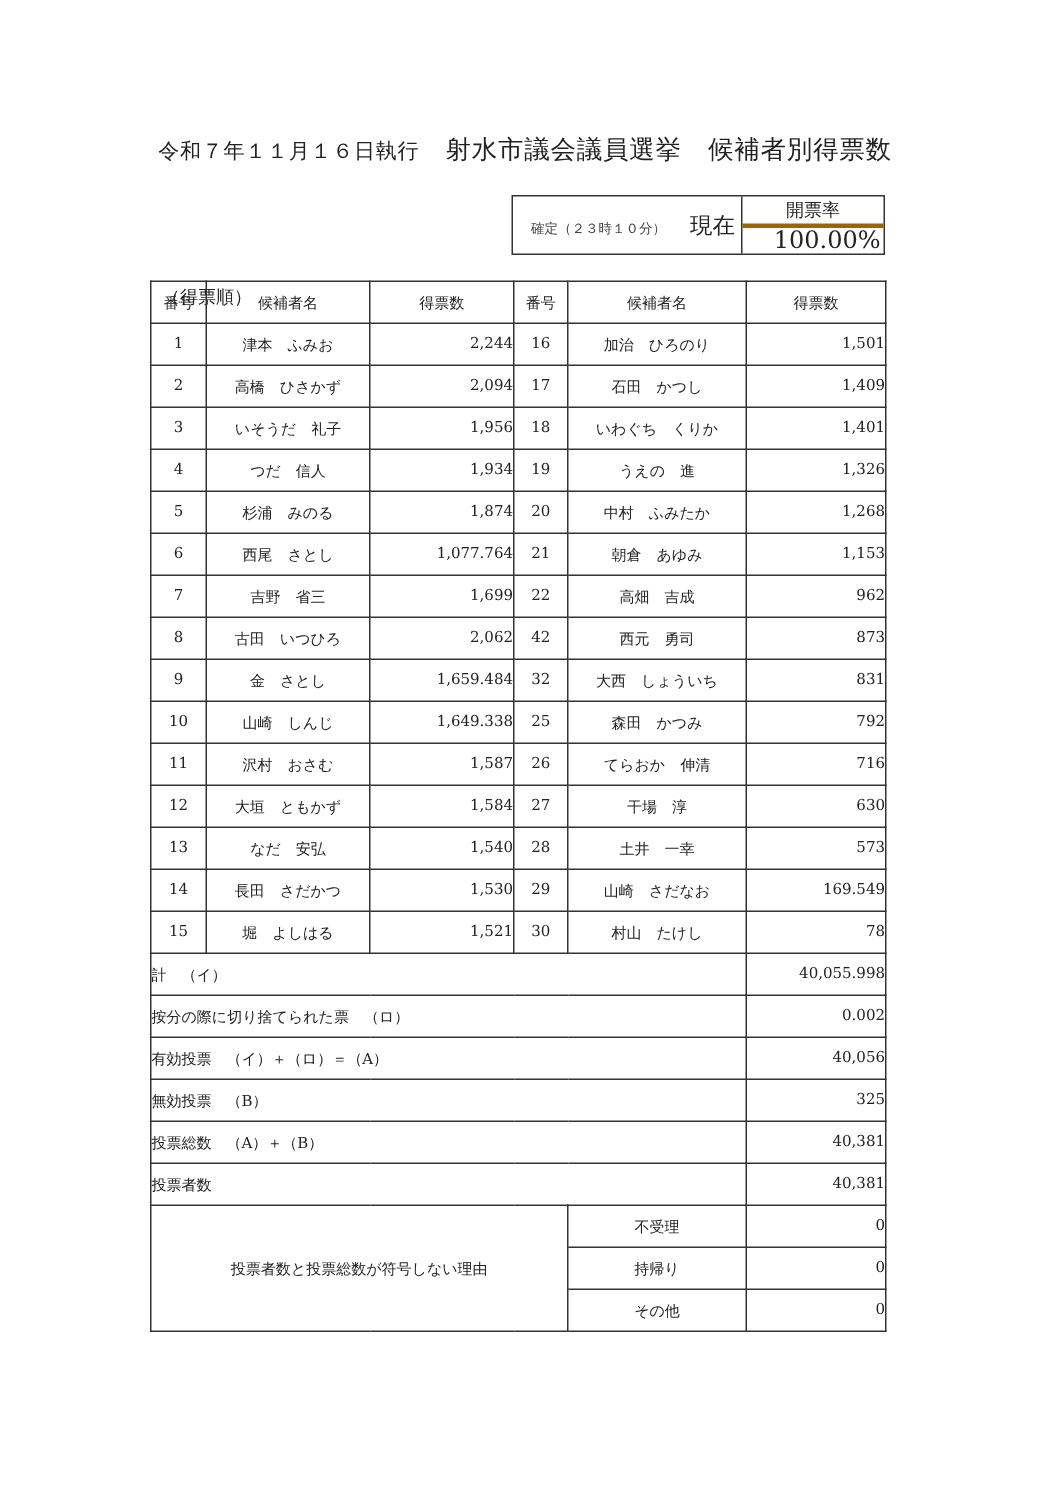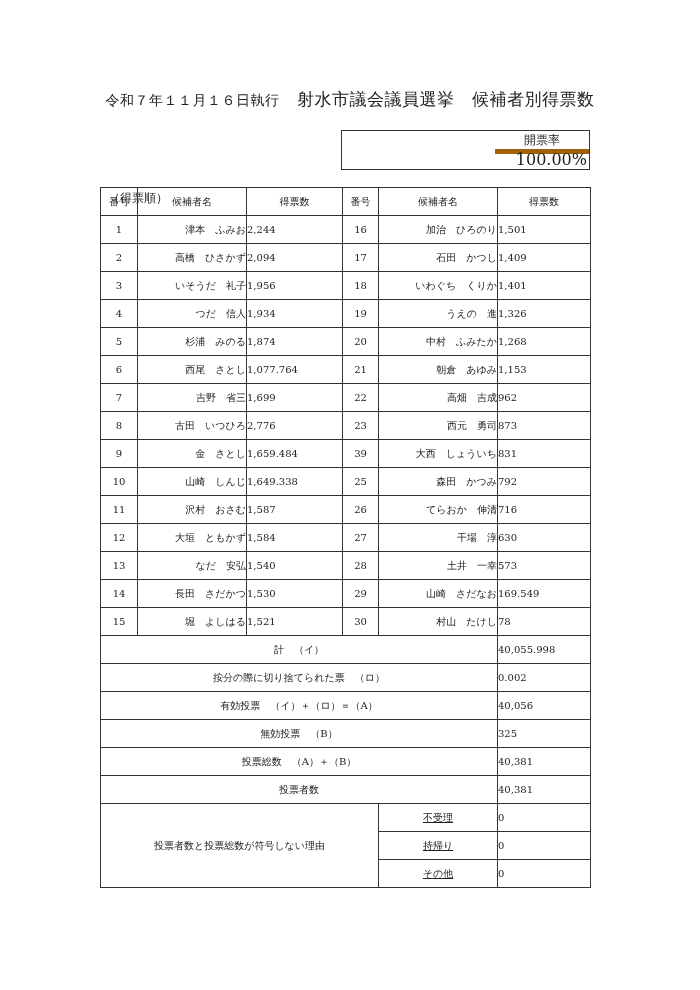--- a/index.html
+++ b/index.html
@@ -3,41 +3,45 @@
 <meta charset="utf-8">
 <style>
   html, body { margin:0; padding:0; background:#ffffff; }
   body { width:700px; height:990px; position:relative; font-family:"DejaVu Serif", "Liberation Serif", serif; color:#222; }
   .title { position:absolute; top:88px; left:0; width:700px; text-align:center; font-size:17px; letter-spacing:0.5px; }
   .title .small { font-size:14px; }
   .rate-box { position:absolute; left:341px; top:130px; width:247px; height:38px; border:1px solid #333; }
   .rate-box .left { position:absolute; left:0; top:0; width:152px; height:38px; border-right:1px solid #333; }
   .rate-box .kakutei { position:absolute; left:12px; top:15px; font-size:9px; color:#444; }
   .rate-box .genzai { position:absolute; right:4px; top:10px; font-size:15px; }
-  .rate-box .hdr { position:absolute; left:153px; top:0; width:94px; height:18px; border-bottom:5px solid #a16207; text-align:center; font-size:12px; line-height:18px; }
+  .rate-box .hdr { position:absolute; left:153px; top:0; width:94px; height:18px; border-bottom:3px solid #a16207; text-align:center; font-size:12px; line-height:18px; }
   .rate-box .val { position:absolute; left:153px; top:19px; width:92px; height:19px; text-align:right; font-size:16px; line-height:19px; }
   .order-label { position:absolute; left:108px; top:170px; font-size:12px;margin-top:20px; }
   table.main { position:absolute; left:100px; top:187px; border-collapse:collapse; font-size:10px; }
   table.main td, table.main th { border:1px solid #333; height:27px; padding:0; font-weight:normal; }
   th { text-align:center; }
   td.num { text-align:center; }
-  td.name { text-align:right; padding-left:3px; }
-  td.votes { text-align:left; padding-right:2px; }
-  td.label { text-align:center; padding-left:40px; }
+  td.name { text-align:center; padding-left:3px; }
+  td.votes { text-align:right; padding-right:2px; }
+  td.label { text-align:left; padding-left:40px; }
   td.reason-label { text-align:center;margin-left:48px; }
-  td.sub { text-align:center;text-decoration:underline; }
+  td.sub { text-align:center; }
 </style>
 </head>
 <body>
 
 <div class="title">
   <span class="small">令和７年１１月１６日執行</span>　<span>射水市議会議員選挙</span>　<span>候補者別得票数</span>
 </div>
 
 <div class="rate-box">
+  <div class="left">
+    <span class="kakutei">確定（２３時１０分）</span>
+    <span class="genzai">現在</span>
+  </div>
   <div class="hdr">開票率</div>
   <div class="val">100.00%</div>
 </div>
 
 <div class="order-label">（得票順）</div>
 
 <table class="main">
   <colgroup>
     <col style="width:37px">
       <col style="width:109px">
@@ -109,30 +113,30 @@
         <td class="num">7</td>
         <td class="name">吉野　省三</td>
         <td class="votes">1,699</td>
         <td class="num">22</td>
         <td class="name">高畑　吉成</td>
         <td class="votes">962</td>
       </tr>
       <tr>
         <td class="num">8</td>
         <td class="name">古田　いつひろ</td>
-        <td class="votes">2,776</td>
-        <td class="num">23</td>
+        <td class="votes">2,062</td>
+        <td class="num">42</td>
         <td class="name">西元　勇司</td>
         <td class="votes">873</td>
       </tr>
       <tr>
         <td class="num">9</td>
         <td class="name">金　さとし</td>
         <td class="votes">1,659.484</td>
-        <td class="num">39</td>
+        <td class="num">32</td>
         <td class="name">大西　しょういち</td>
         <td class="votes">831</td>
       </tr>
       <tr>
         <td class="num">10</td>
         <td class="name">山崎　しんじ</td>
         <td class="votes">1,649.338</td>
         <td class="num">25</td>
         <td class="name">森田　かつみ</td>
         <td class="votes">792</td>

